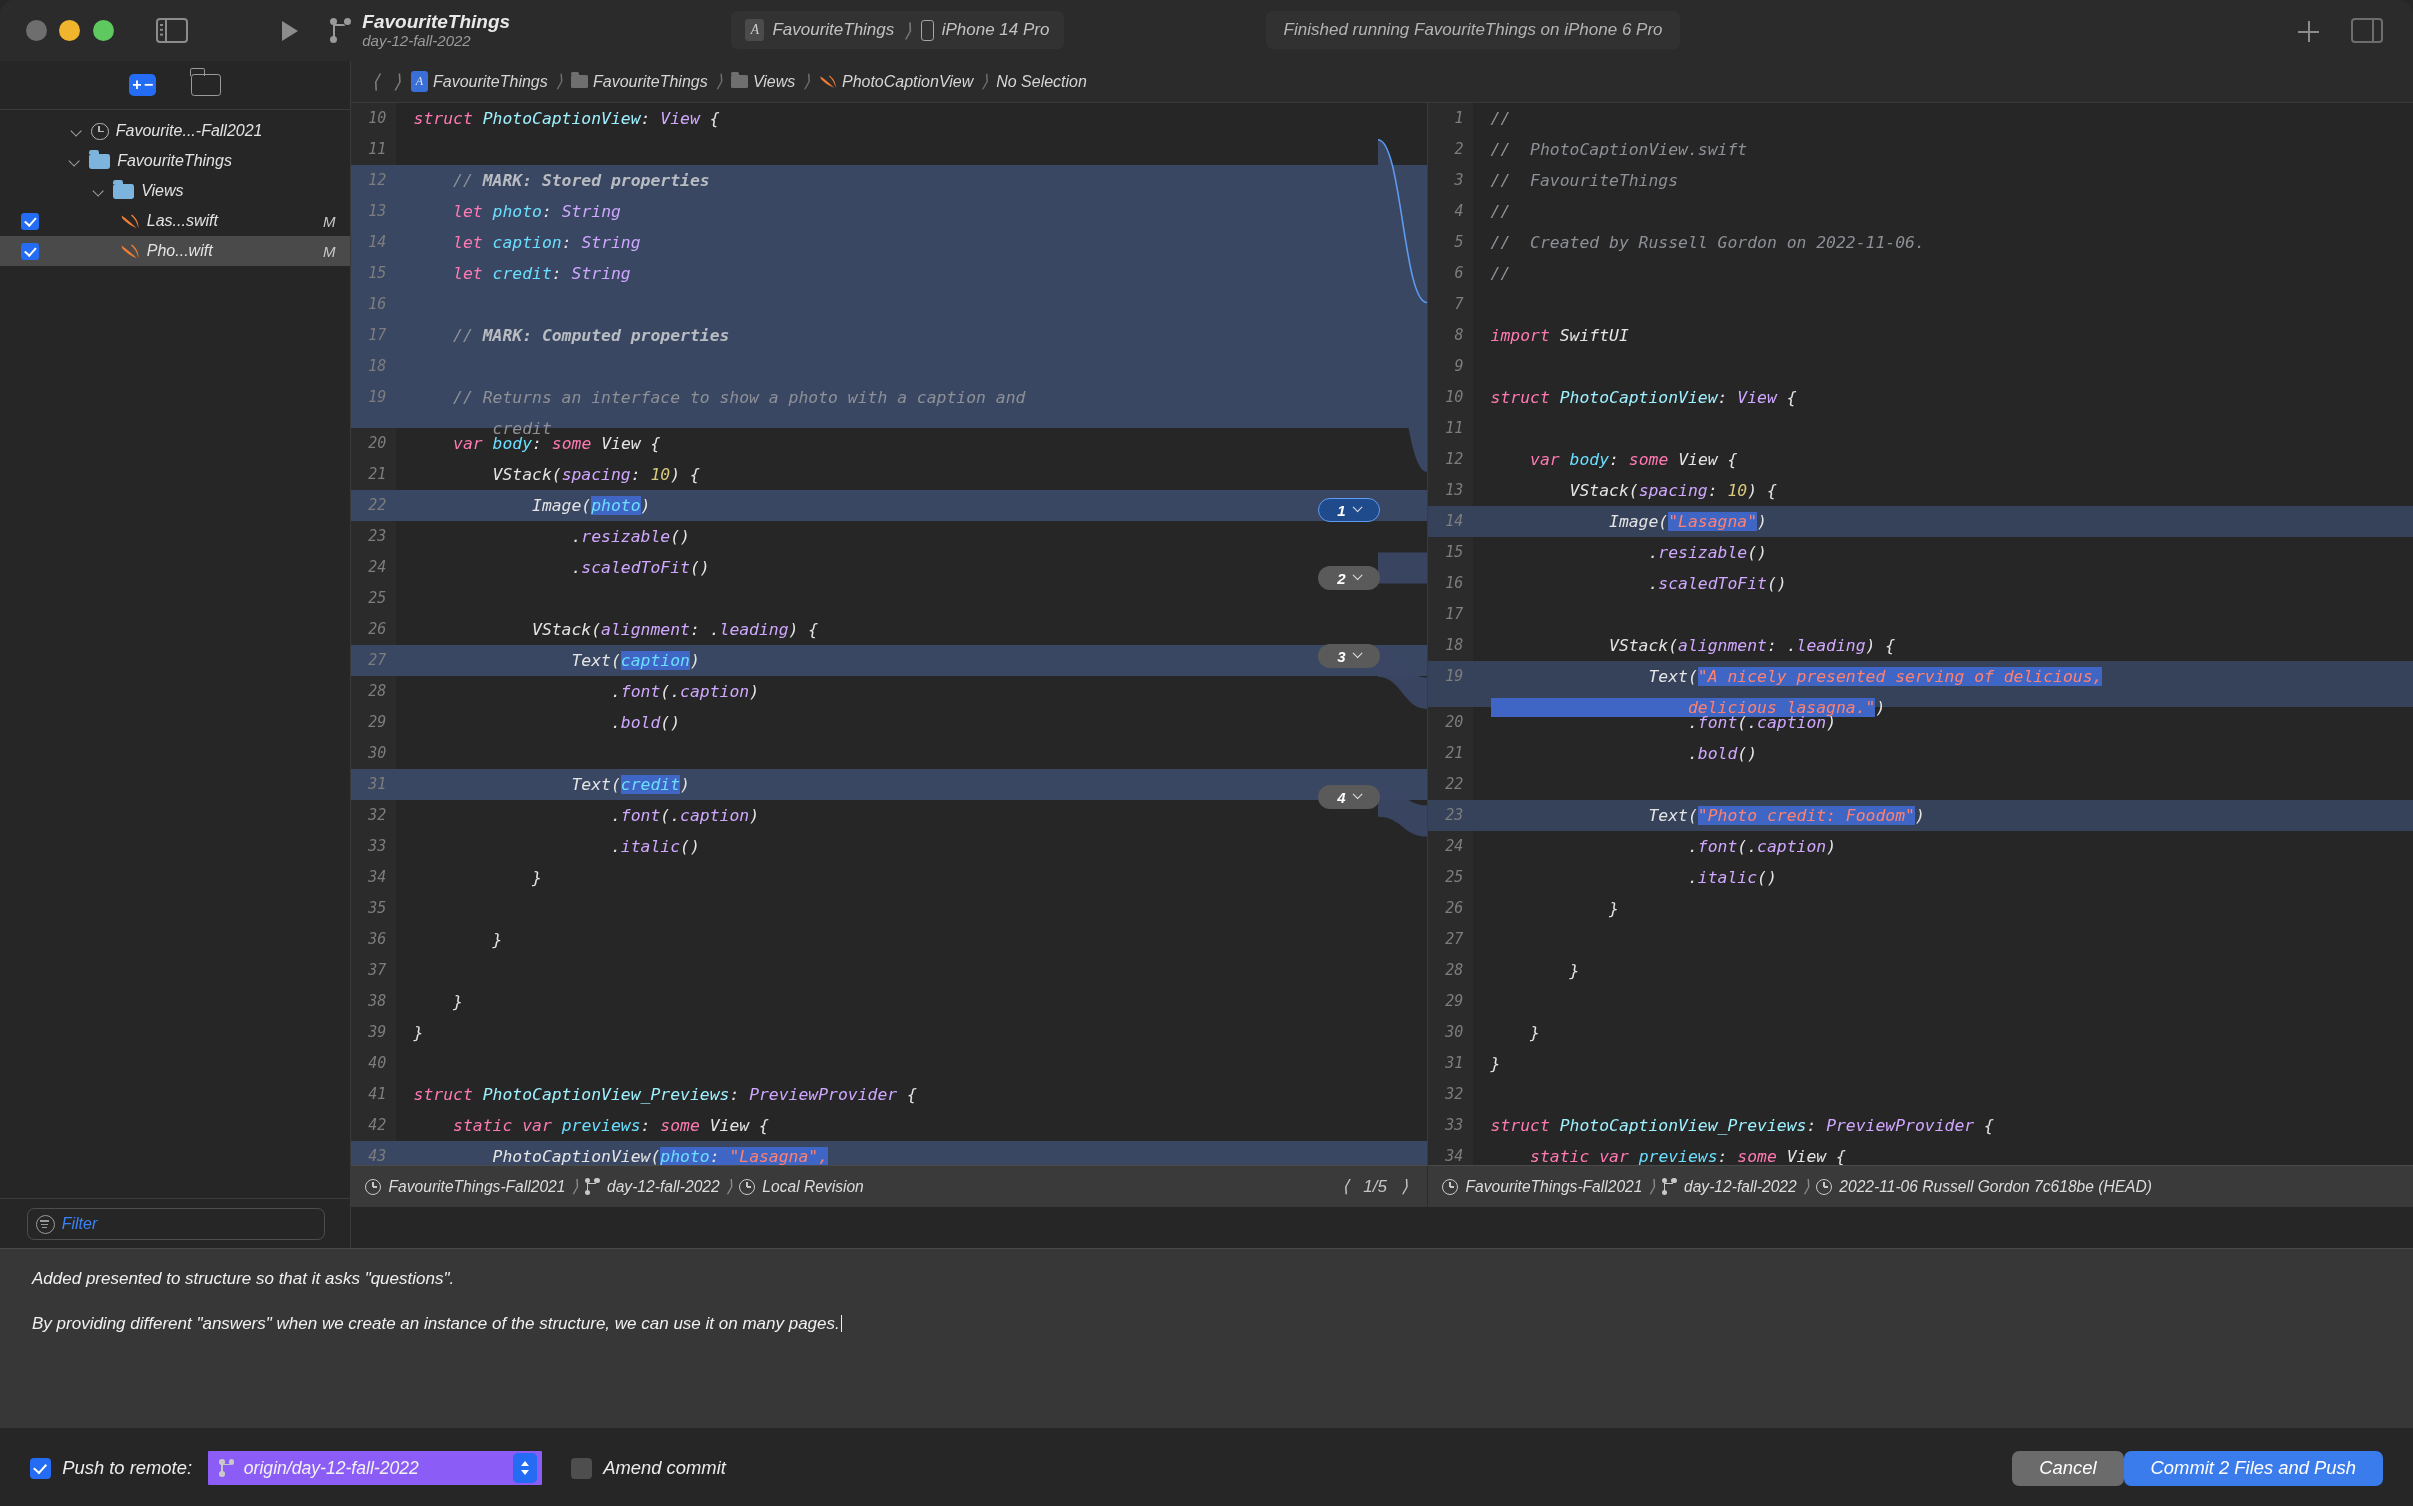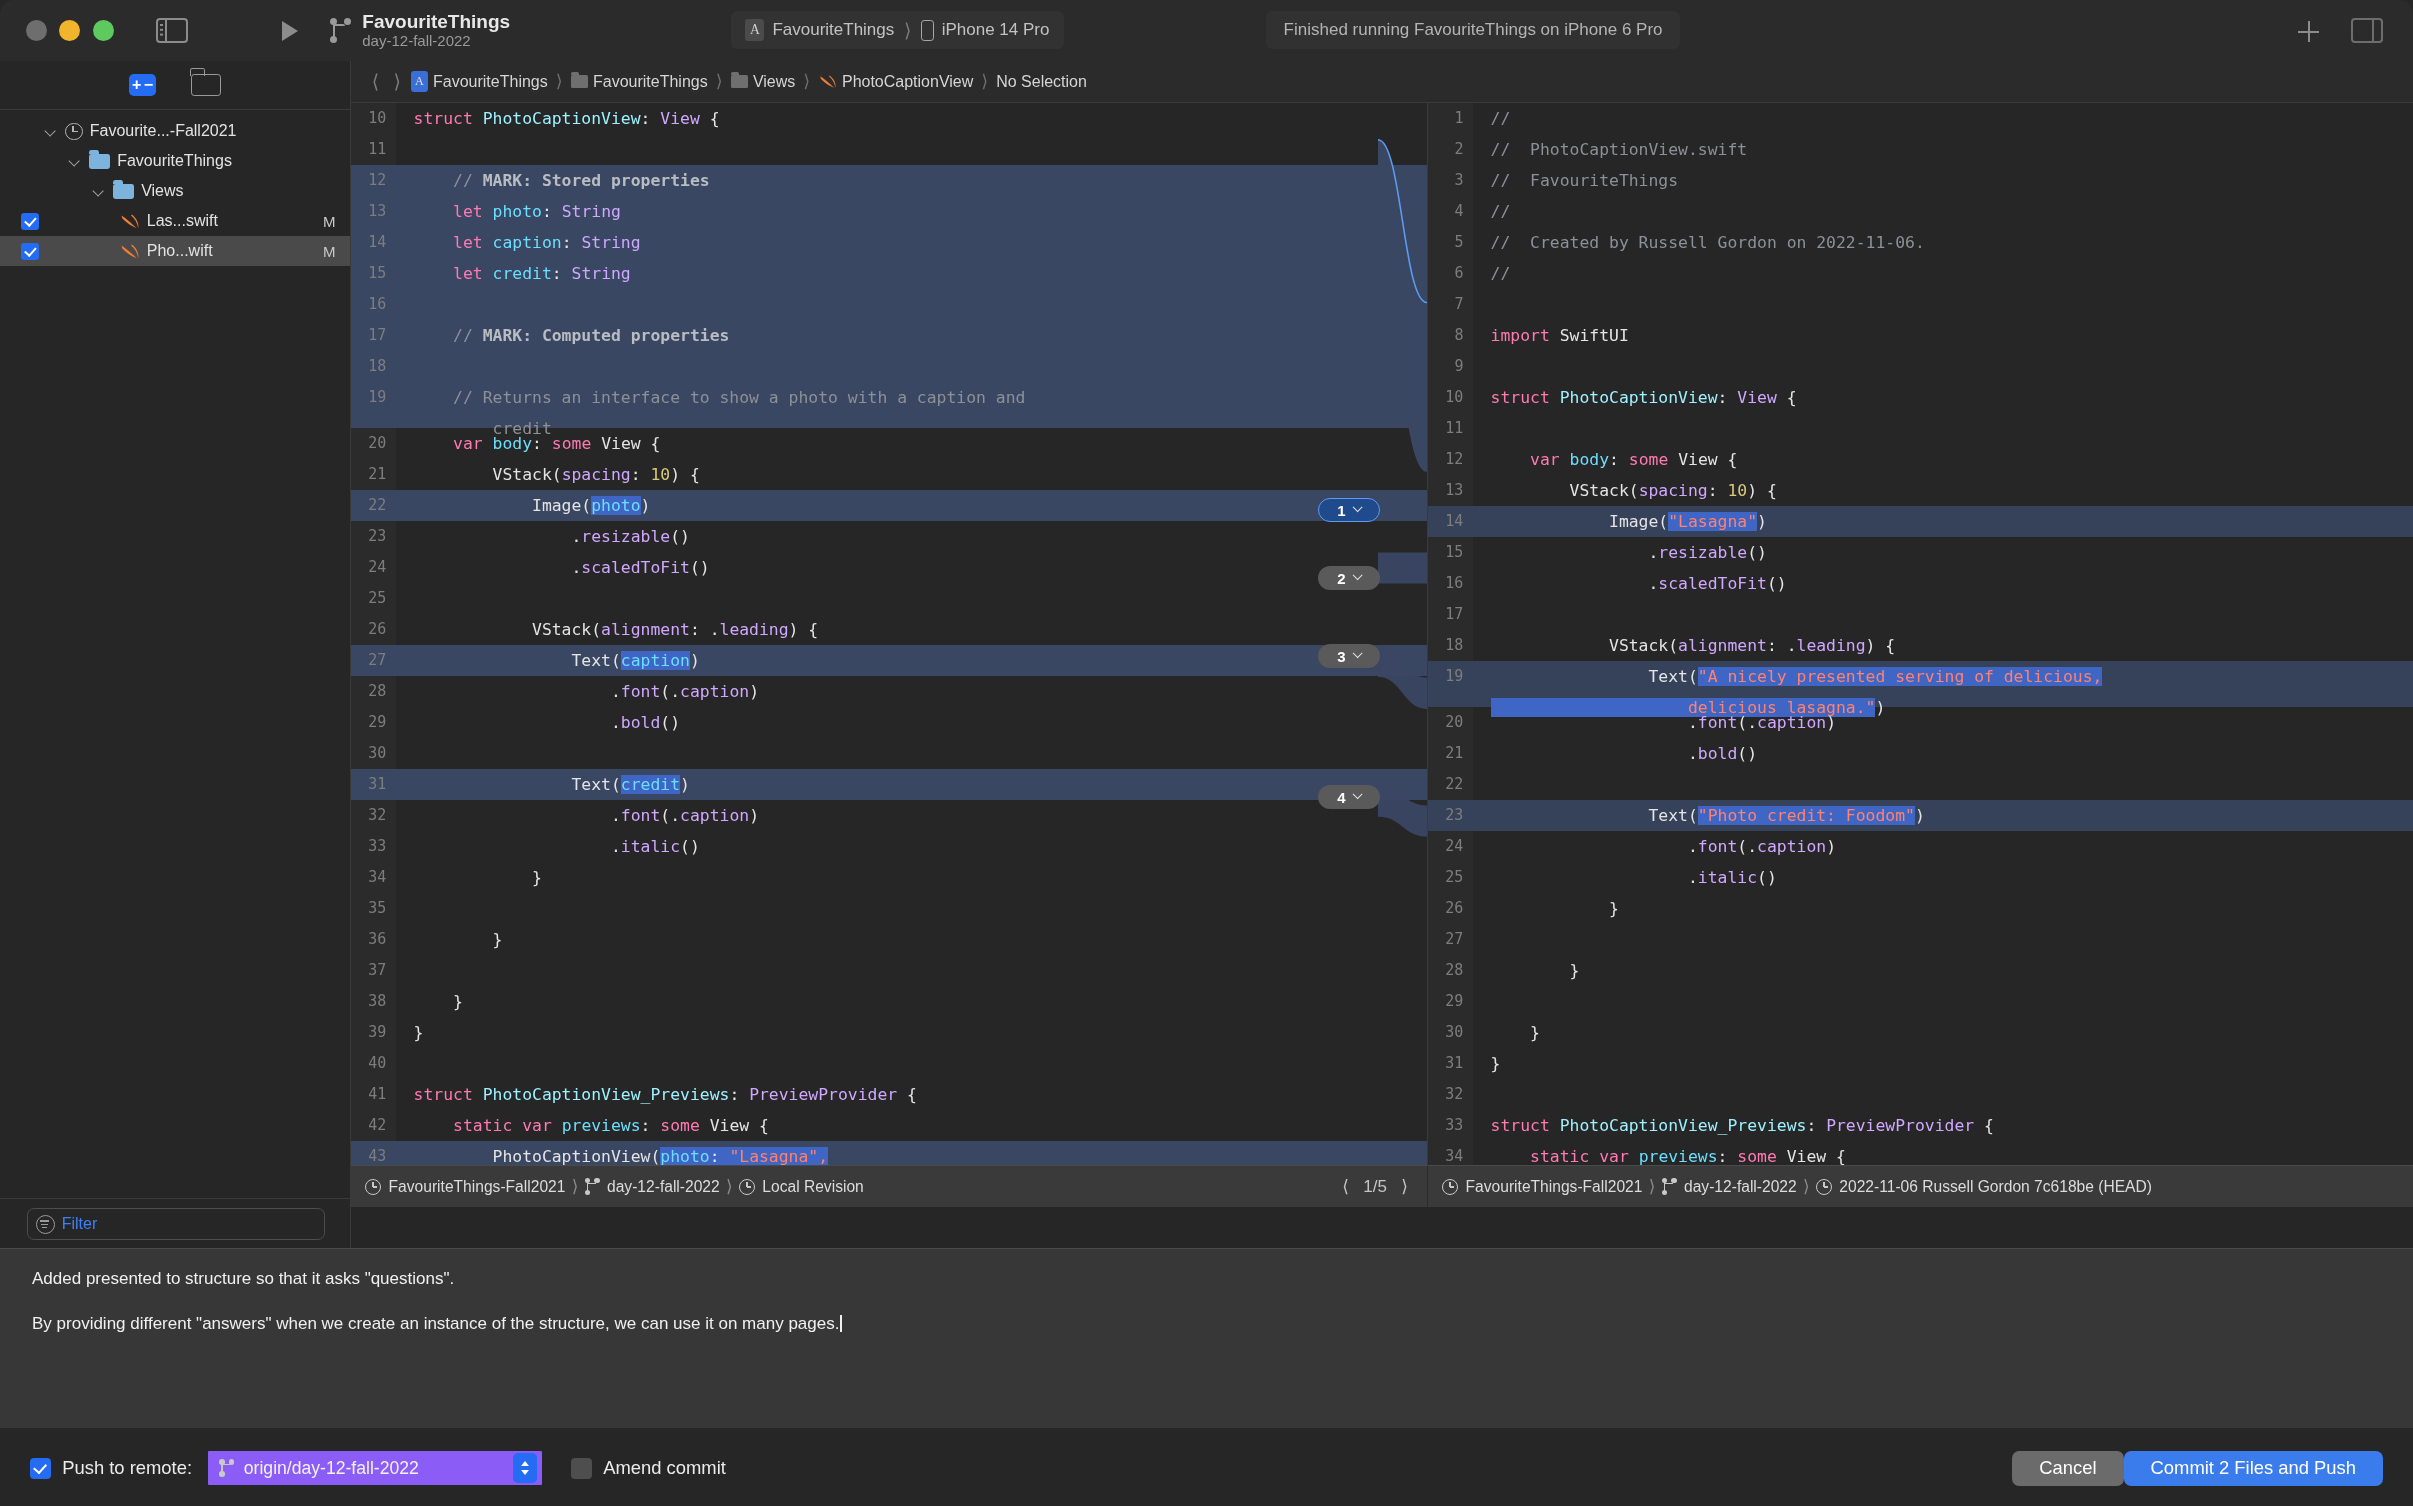--- a/index.html
+++ b/index.html
@@ -5,20 +5,21 @@
   * { box-sizing: border-box; margin: 0; padding: 0; }
   html, body {
     width: 2413px; height: 1507px;
     background: #1c1c1c;
     font-family: "Liberation Sans", sans-serif;
     overflow: hidden;
   }
   #app {
     position: relative; width: 2413px; height: 1507px;
     background: #262626;
+    font-style: italic;
   }
 
   
   .titlebar {
     position: absolute; top: 0; left: 0; width: 2413px; height: 61px;
     background: #2b2b2b;
     border-top-left-radius: 14.4px; border-top-right-radius: 14.4px;
     display: flex; align-items: center;
   }
   .traffic { display: flex; gap: 12.8px; margin-left: 25.5px; align-items: center; }
@@ -435,21 +436,21 @@
       <div class="chg-btn">
           <b>+</b>
           <b>−</b>
         </div>
       <div class="folder-btn"></div>
     </div>
 
 
     <div class="tree">
 
-      <div class="tree-row" style="padding-left:45px">
+      <div class="tree-row" style="padding-left:71px">
         <div class="tw"></div>
         <div class="clock-ico"></div>
         <span>Favourite...-Fall2021</span>
       </div>
 
       <div class="tree-row" style="padding-left:69px">
         <div class="tw"></div>
         <div class="folder-ico"></div>
         <span>FavouriteThings</span>
       </div>

